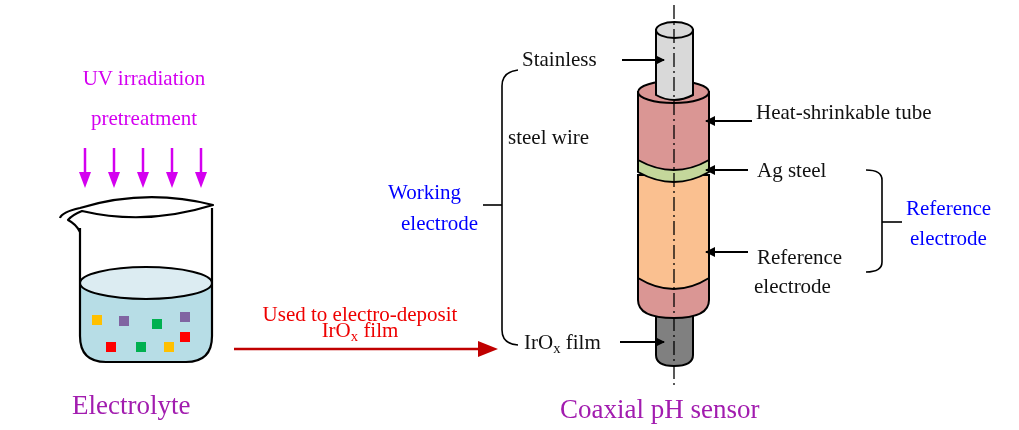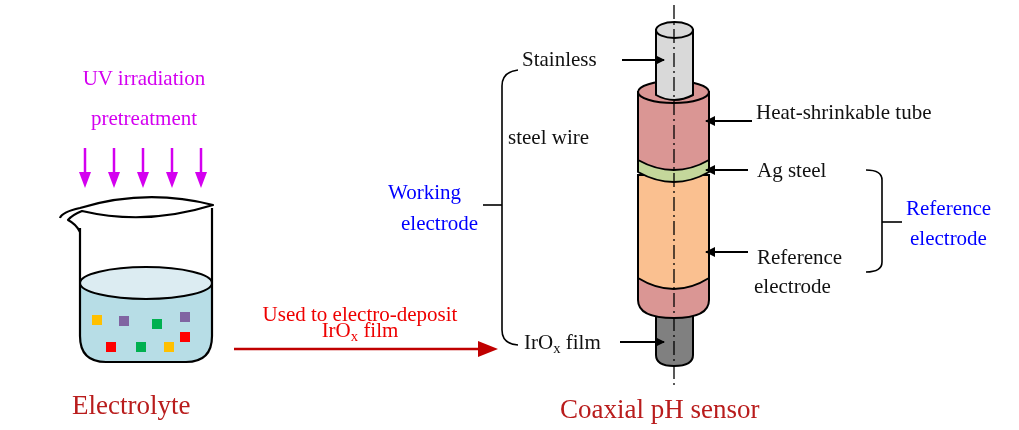--- a/index.html
+++ b/index.html
@@ -4,21 +4,21 @@
 <style>
   html, body { margin: 0; padding: 0; background: #ffffff; }
   body { width: 1019px; height: 430px; position: relative; overflow: hidden;
          font-family: "Liberation Serif", "DejaVu Serif", serif; }
   svg { position: absolute; left: 0; top: 0; }
   .lbl { position: absolute; white-space: nowrap; line-height: 1; }
   .black { color: #111111; font-size: 21px; }
   .blue { color: #0000ff; font-size: 21px; }
   .uv { color: #d400f0; font-size: 21px; text-align: center; }
   .red { color: #ee0000; font-size: 21px; text-align: center; }
-  .caption { color: #b91c1c; font-size: 27px; }
+  .caption { color: #a21caf; font-size: 27px; }
   sub { font-size: 0.7em; vertical-align: -0.25em; line-height: 0; }
 </style>
 </head>
 <body>
 
 <svg width="1019" height="430" viewBox="0 0 1019 430">
   <defs>
     <marker id="mh-black" markerWidth="10" markerHeight="10" refX="9" refY="5" orient="auto" markerUnits="userSpaceOnUse">
       <path d="M0,0 L10,5 L0,10 z" fill="#000"></path>
     </marker>

